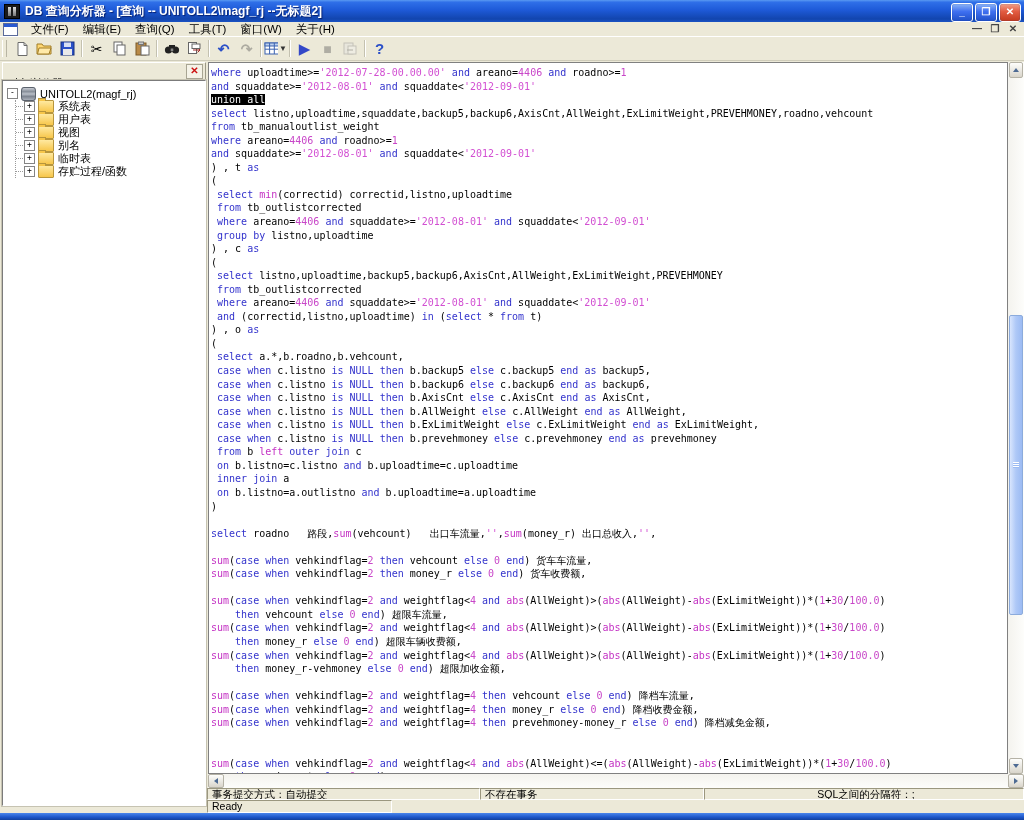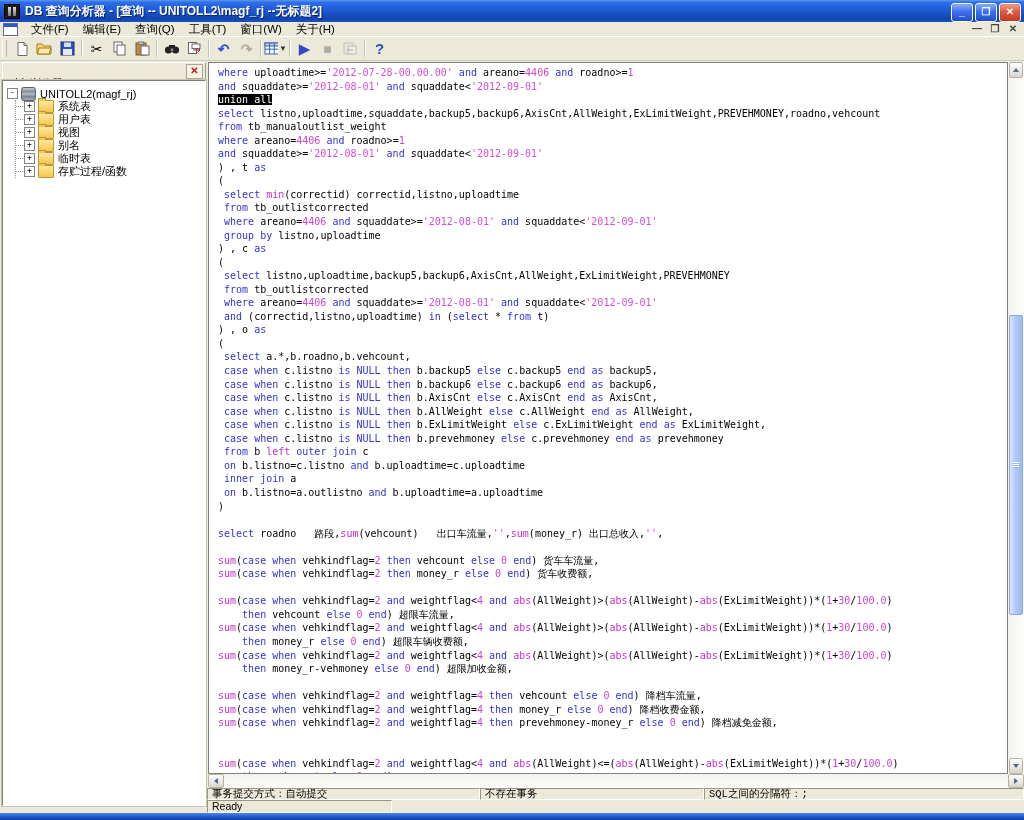--- a/index.html
+++ b/index.html
@@ -63,21 +63,21 @@
     background:linear-gradient(#ffe9a0,#f7c64a);border:1px solid #b8963c;border-radius:1px;}
   .folder::before{content:"";position:absolute;left:-1px;top:-3px;width:6px;height:2px;
     background:#f7c64a;border:1px solid #b8963c;border-bottom:none;}
   .kids{margin-left:8px;border-left:1px dotted #9a9a9a;padding-left:0;}
   .kids .trow::before{content:"";width:7px;border-top:1px dotted #9a9a9a;margin-right:1px;}
 
   
   .editor{position:absolute;left:208px;top:62px;width:816px;height:726px;}
   .code-view{position:absolute;left:0;top:0;right:16px;bottom:14px;background:#fff;
     border:1px solid #808080;overflow:hidden;}
-  .code{margin:0;padding:3px 0 0 9px;font-family:"DejaVu Sans Mono",monospace;
+  .code{margin:0;padding:3px 0 0 2px;font-family:"DejaVu Sans Mono",monospace;
     font-size:10px;line-height:13.55px;color:#000;white-space:pre;}
   .line{height:13.55px;}
   .kw{color:var(--kw,#3333cc);}
   .st{color:var(--st,#d24fd2);}
   .nu{color:var(--nu,#c846c8);}
   .fn{color:var(--fn,#c330c3);}
   .selspan{background:var(--selbg,#000);color:var(--selfg,#fff);}
   .selspan .kw,.selspan .st,.selspan .nu,.selspan .fn{color:var(--selfg,#fff);}
 
   
@@ -99,22 +99,22 @@
   .vthumb{position:absolute;left:1px;right:1px;top:253px;height:298px;border-radius:2px;
     background:linear-gradient(90deg,#d8e5fd,#aec8f7 50%,#9cbbf3);border:1px solid #8cabdc;}
   .vthumb::after{content:"";position:absolute;left:3px;right:3px;top:50%;height:6px;margin-top:-3px;
     background:repeating-linear-gradient(#fff 0 1px,#9cbbf3 1px 2px);}
 
   
   .status{position:absolute;left:207px;width:817px;height:12px;display:flex;background:#ece9d8;
     font-size:10.5px;line-height:11px;color:#000;}
   .status .cell{border:1px solid;border-color:#9b977f #fff #fff #9b977f;padding:0 0 0 4px;
     white-space:nowrap;overflow:hidden;box-sizing:border-box;flex:none;}
-  .s1{top:788px;font-family:Liberation Mono, monospace;} .s2{top:800px;flex-direction:column;}
-  .s1 .cell:nth-child(1){width:273px;} .s1 .cell:nth-child(2){width:224px;} .s1 .cell:nth-child(3){flex:1;}
+  .s1{top:788px;} .s2{top:800px;flex-direction:column;}
+  .s1 .cell:nth-child(1){width:273px;} .s1 .cell:nth-child(2){width:224px;} .s1 .cell:nth-child(3){flex:1;text-align:center;}
   .s2 .cell:nth-child(1){width:185px;} .s2 .cell:nth-child(2){width:184px;}
   .s2 .cell:nth-child(3){width:157px;} .s2 .cell:nth-child(4){width:159px;} .s2 .cell:nth-child(5){flex:1;}
   .bottom-strip{position:absolute;left:0;top:813px;width:100%;height:7px;
     background:linear-gradient(#4a86ec,#1c55c8 60%,#12419e);}
 </style>
 </head>
 <body>
 
 <div class="window">
 

